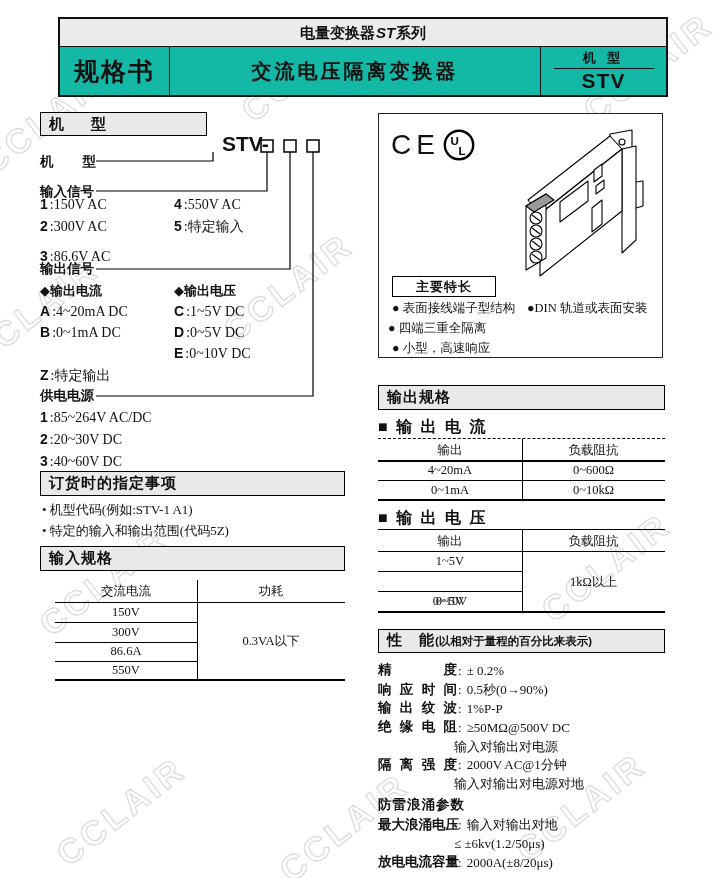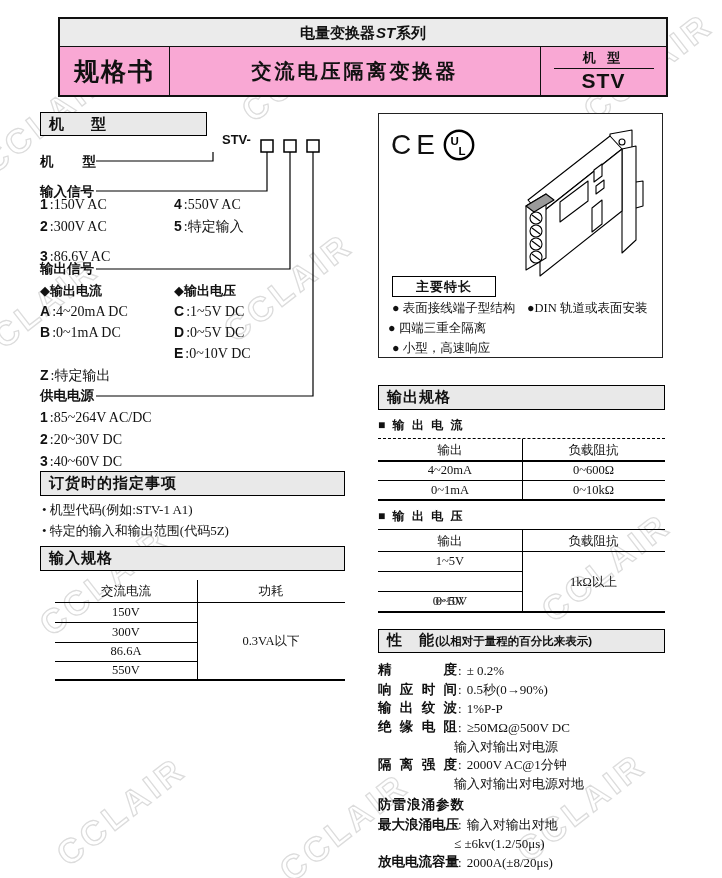--- a/index.html
+++ b/index.html
@@ -13,21 +13,21 @@
   .nw { white-space:nowrap; }
 
   
   .wm { position:absolute; z-index:0; font-family:"Liberation Sans","DejaVu Sans",sans-serif;
         font-weight:bold; font-size:34px; letter-spacing:4px; color:transparent;
         -webkit-text-stroke:1.3px #dcdcdc; transform:rotate(-38deg); pointer-events:none; }
 
   .layer { position:absolute; inset:0; z-index:1; }
 
   
-  .header-table { position:absolute; left:58px; top:17px; width:610px; height:80px; border:2px solid #111; background:#f9a8d4; }
+  .header-table { position:absolute; left:58px; top:17px; width:610px; height:80px; border:2px solid #111; background:#14b8a6; }
   .header-top { height:28px; background:#ebebeb; border-bottom:1.5px solid #111; text-align:center;
                 line-height:27px; font-weight:bold; font-size:15px; font-family:"Liberation Sans","DejaVu Sans",sans-serif; }
   .sti { font-style:italic; padding:0 1px; }
   .header-bottom { display:flex; height:48px; }
   .hcell { display:flex; align-items:center; justify-content:center; }
   .hc1 { width:110px; border-right:1.5px solid #111; font-weight:bold; font-size:25px; letter-spacing:2px;
          font-family:"Liberation Sans","DejaVu Sans",sans-serif; }
   .hc2 { flex:1; font-weight:bold; font-size:20px; letter-spacing:3px; font-family:"Liberation Sans","DejaVu Sans",sans-serif; }
   .hc3 { width:126px; border-left:1.5px solid #111; flex-direction:column; justify-content:flex-start; padding-top:2px;
          font-family:"Liberation Sans","DejaVu Sans",sans-serif; }
@@ -56,21 +56,21 @@
   .blt { position:absolute; font-size:13px; white-space:nowrap; }
   .feat { position:absolute; font-size:12.5px; white-space:nowrap; }
 
   .imgbox { position:absolute; left:378px; top:113px; width:285px; height:245px; border:1.3px solid #222; background:#fff; }
   .featbox { position:absolute; left:392px; top:276px; width:104px; height:21px; border:1.2px solid #000;
              font-weight:bold; font-size:13px; font-family:"Liberation Sans","DejaVu Sans",sans-serif;
              text-align:center; line-height:19px; background:#fff; letter-spacing:1px; }
   .ce { position:absolute; left:391px; top:129px; font-weight:normal; font-size:28px; letter-spacing:5px;
         font-family:"Liberation Sans","DejaVu Sans",sans-serif; }
 
-  .sqlbl { position:absolute; font-weight:bold; font-size:12px; font-family:"Liberation Sans","DejaVu Sans",sans-serif; letter-spacing:2px; }
+  .sqlbl { position:absolute; font-weight:bold; font-size:16px; font-family:"Liberation Sans","DejaVu Sans",sans-serif; letter-spacing:2px; }
 
   
   .otable { position:absolute; left:378px; width:287px; }
   .dashtop { border-top:1.2px dashed #000; }
   .solidtop { border-top:1.5px solid #000; }
 
   
   .pline { position:absolute; left:0; white-space:nowrap; }
   .plabel { display:inline-block; width:79px; font-weight:bold; font-size:13.5px;
             font-family:"Liberation Sans","DejaVu Sans",sans-serif; text-align-last:justify; vertical-align:bottom; }
@@ -121,21 +121,21 @@
 
   <svg class="abs" style="left:0; top:125px;" width="360" height="290" viewBox="0 0 360 290">
     <path d="M96,36 H213 V27" fill="none" stroke="#000" stroke-width="1.2"></path>
     <path d="M96,66 H267 V27" fill="none" stroke="#000" stroke-width="1.2"></path>
     <path d="M96,144 H290 V27" fill="none" stroke="#000" stroke-width="1.2"></path>
     <path d="M96,271 H313 V27" fill="none" stroke="#000" stroke-width="1.2"></path>
     <rect x="261" y="15" width="12" height="12" fill="#fff" stroke="#000" stroke-width="1.5"></rect>
     <rect x="284" y="15" width="12" height="12" fill="#fff" stroke="#000" stroke-width="1.5"></rect>
     <rect x="307" y="15" width="12" height="12" fill="#fff" stroke="#000" stroke-width="1.5"></rect>
   </svg>
-  <span class="abs sans nw" style="left:222px; top:132px; font-weight:bold; font-size:13px;">STV-</span>
+  <span class="abs sans nw" style="left:222px; top:132px; font-weight:bold; font-size:21px;">STV-</span>
 
   <span class="lgl just" style="left:40px; top:153px; width:56px;">机型</span>
   <span class="lgl" style="left:40px; top:183px;">输入信号</span>
 
   <span class="item" style="left:40px;  top:196px;"><span class="cd">1</span><span>:150V AC</span></span>
   <span class="item" style="left:174px; top:196px;"><span class="cd">4</span><span>:550V AC</span></span>
   <span class="item" style="left:40px;  top:218px;"><span class="cd">2</span><span>:300V AC</span></span>
   <span class="item" style="left:174px; top:218px;"><span class="cd">5</span><span>:特定输入</span></span>
   <span class="item" style="left:40px;  top:240px;margin-top:8px;"><span class="cd">3</span><span>:86.6V AC</span></span>
 

